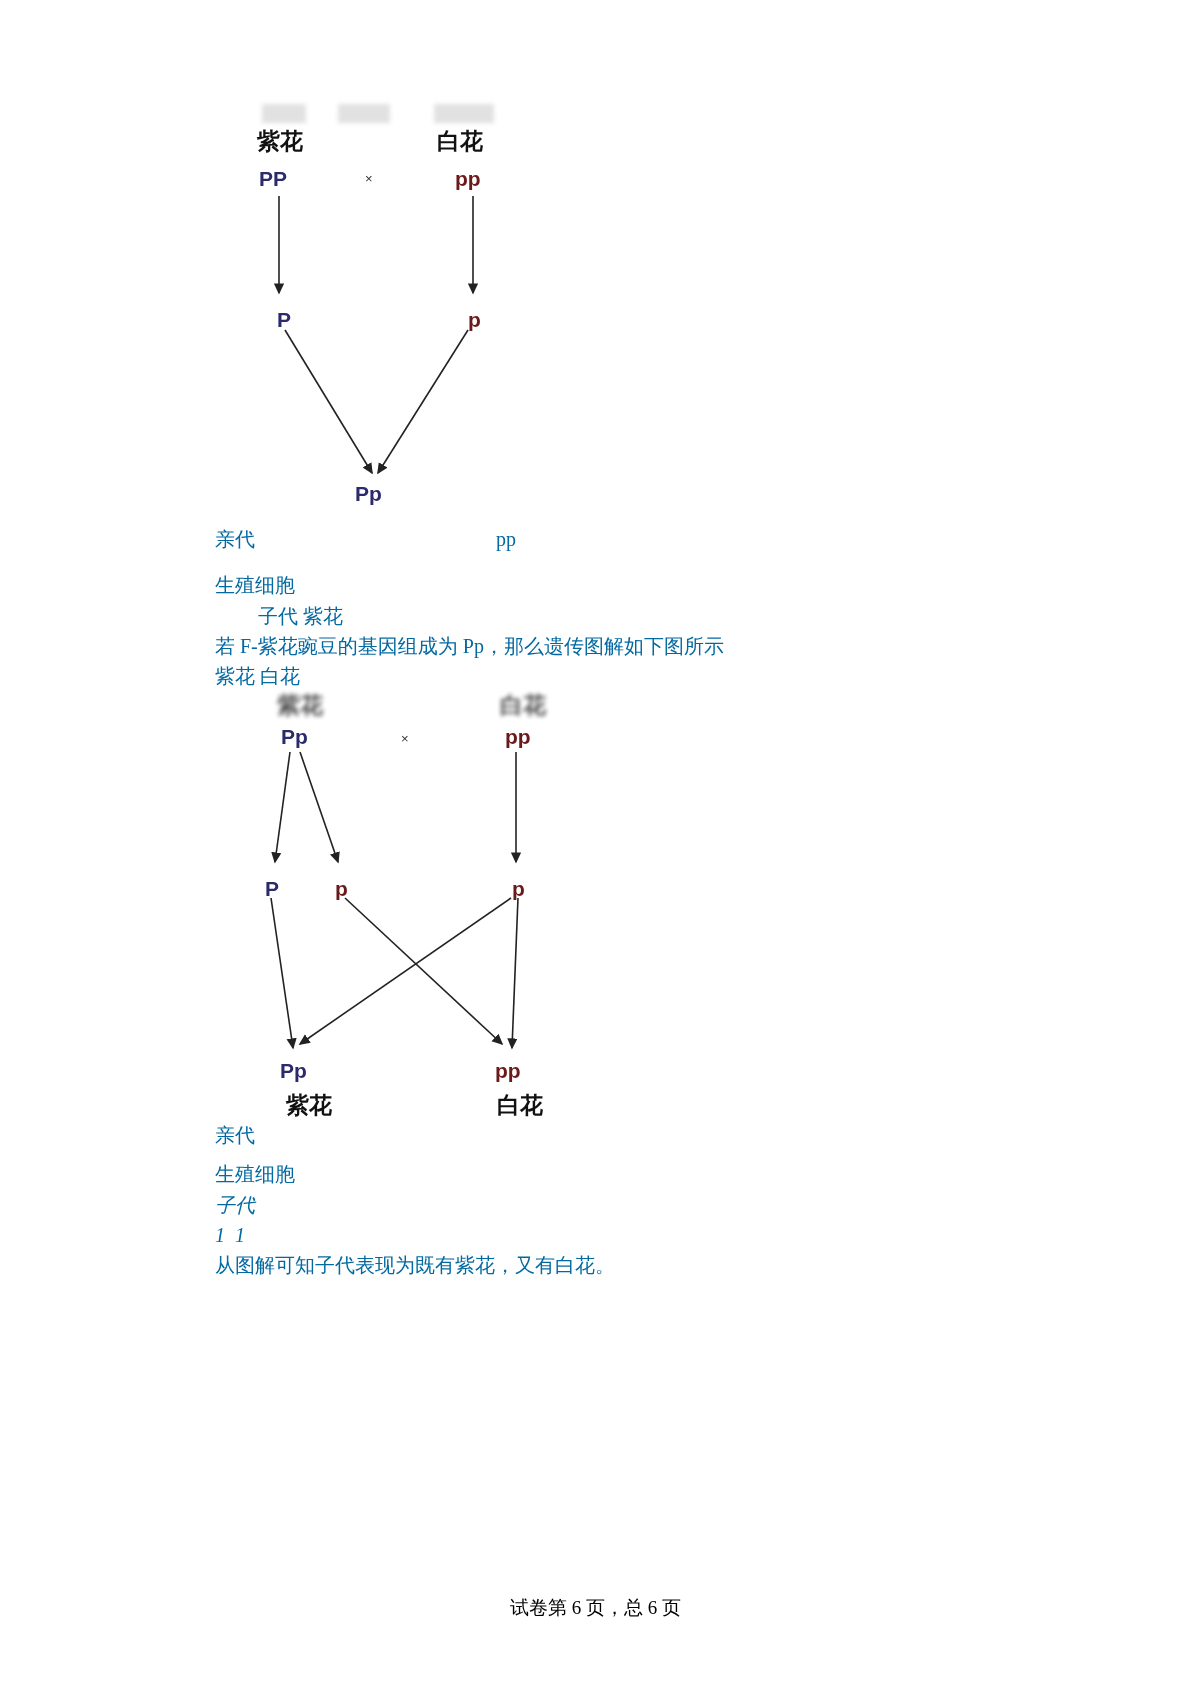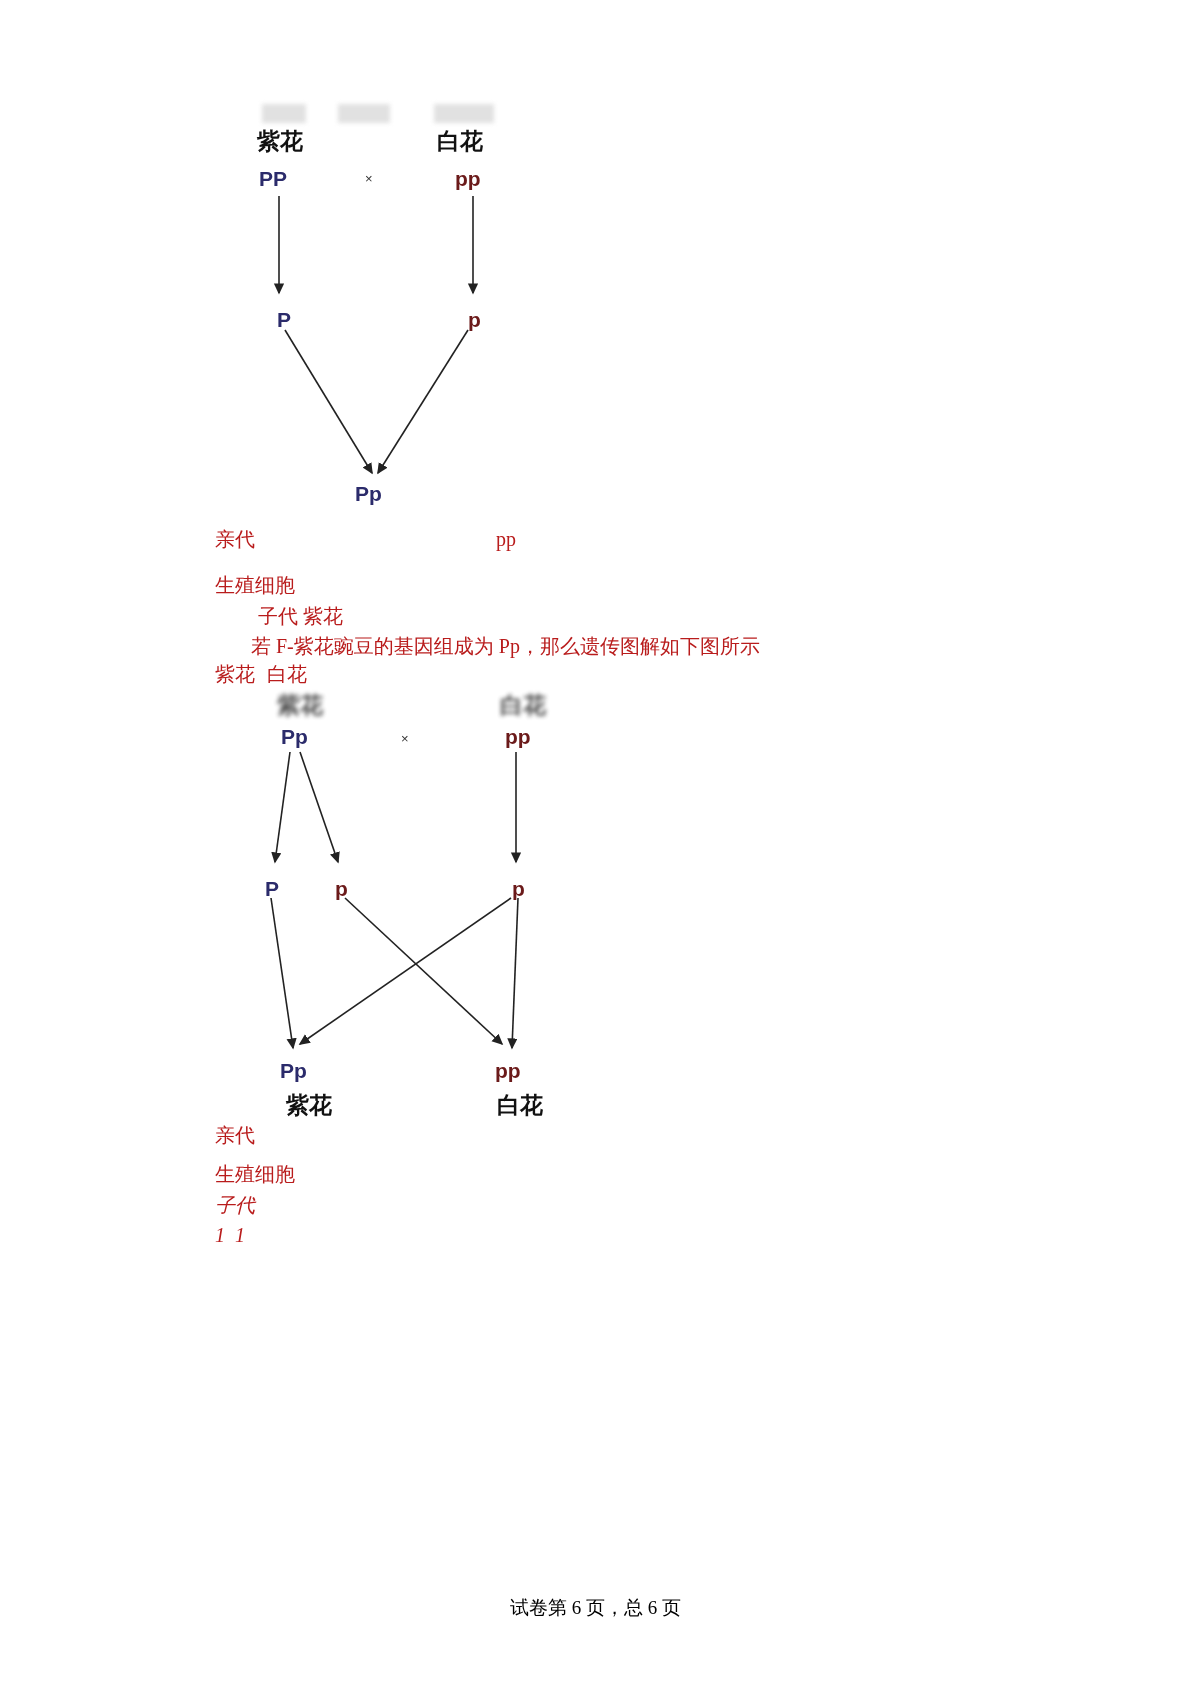--- a/index.html
+++ b/index.html
@@ -22,21 +22,21 @@
     height: 1304px;
   }
 
   
   .txt {
     position: absolute;
     font-family: "Liberation Serif", serif;
     font-size: 20px;
     line-height: 30px;
     white-space: pre;
-    color: #b91c1c;
+    color: #0369a1;
     text-align: right;
   }
 
   
   .diagram {
     position: absolute;
   }
   .gene {
     position: absolute;
     font-family: "Liberation Sans", sans-serif;
@@ -127,22 +127,22 @@
       <line x1="473" y1="196" x2="473" y2="293" stroke="#222" stroke-width="1.6" marker-end="url(#ah1)"></line>
       <line x1="285" y1="330" x2="372" y2="473" stroke="#222" stroke-width="1.6" marker-end="url(#ah1)"></line>
       <line x1="468" y1="330" x2="378" y2="473" stroke="#222" stroke-width="1.6" marker-end="url(#ah1)"></line>
     </svg>
   </div>
 
   <div class="txt" style="left:215px; top:524px;">亲代</div>
   <div class="txt" style="left:496px; top:524px;">pp</div>
   <div class="txt" style="left:215px; top:570px;">生殖细胞</div>
   <div class="txt" style="left:215px; top:601px;margin-left:43px;">子代 紫花</div>
-  <div class="txt" style="left:215px; top:631px;margin-left:36px;">若 F-紫花豌豆的基因组成为 Pp，那么遗传图解如下图所示</div>
-  <div class="txt" style="left:215px; top:661px;font-family:Liberation Mono, monospace;">紫花 白花</div>
+  <div class="txt" style="left:215px; top:631px;">若 F-紫花豌豆的基因组成为 Pp，那么遗传图解如下图所示</div>
+  <div class="txt" style="left:215px; top:661px;">紫花 白花</div>
 
   <div class="diagram" style="left:0px; top:0px; width:1191px; height:1120px;">
 
     <div class="blurtop" style="left:277px; top:690px;">紫花</div>
     <div class="blurtop" style="left:500px; top:690px;">白花</div>
 
     <div class="gene mix" style="left:281px; top:726px;">Pp</div>
     <div class="cross-mark" style="left:401px; top:732px;">×</div>
     <div class="gene low" style="left:505px; top:726px;">pp</div>
 
@@ -175,16 +175,17 @@
       <line x1="345" y1="898" x2="502" y2="1044" stroke="#222" stroke-width="1.6" marker-end="url(#ah2)"></line>
 
       <line x1="518" y1="898" x2="512" y2="1048" stroke="#222" stroke-width="1.6" marker-end="url(#ah2)"></line>
     </svg>
   </div>
 
   <div class="txt" style="left:215px; top:1120px;">亲代</div>
   <div class="txt" style="left:215px; top:1159px;">生殖细胞</div>
   <div class="txt" style="left:215px; top:1190px;font-style:italic;">子代</div>
   <div class="txt" style="left:215px; top:1220px;font-style:italic;">1  1</div>
+  <div class="txt" style="left:215px; top:1250px;">从图解可知子代表现为既有紫花，又有白花。</div>
 
   <div class="footer" style="left:0px; top:1595px;">试卷第 6 页，总 6 页</div>
 
 </div>
 
 </body></html>

